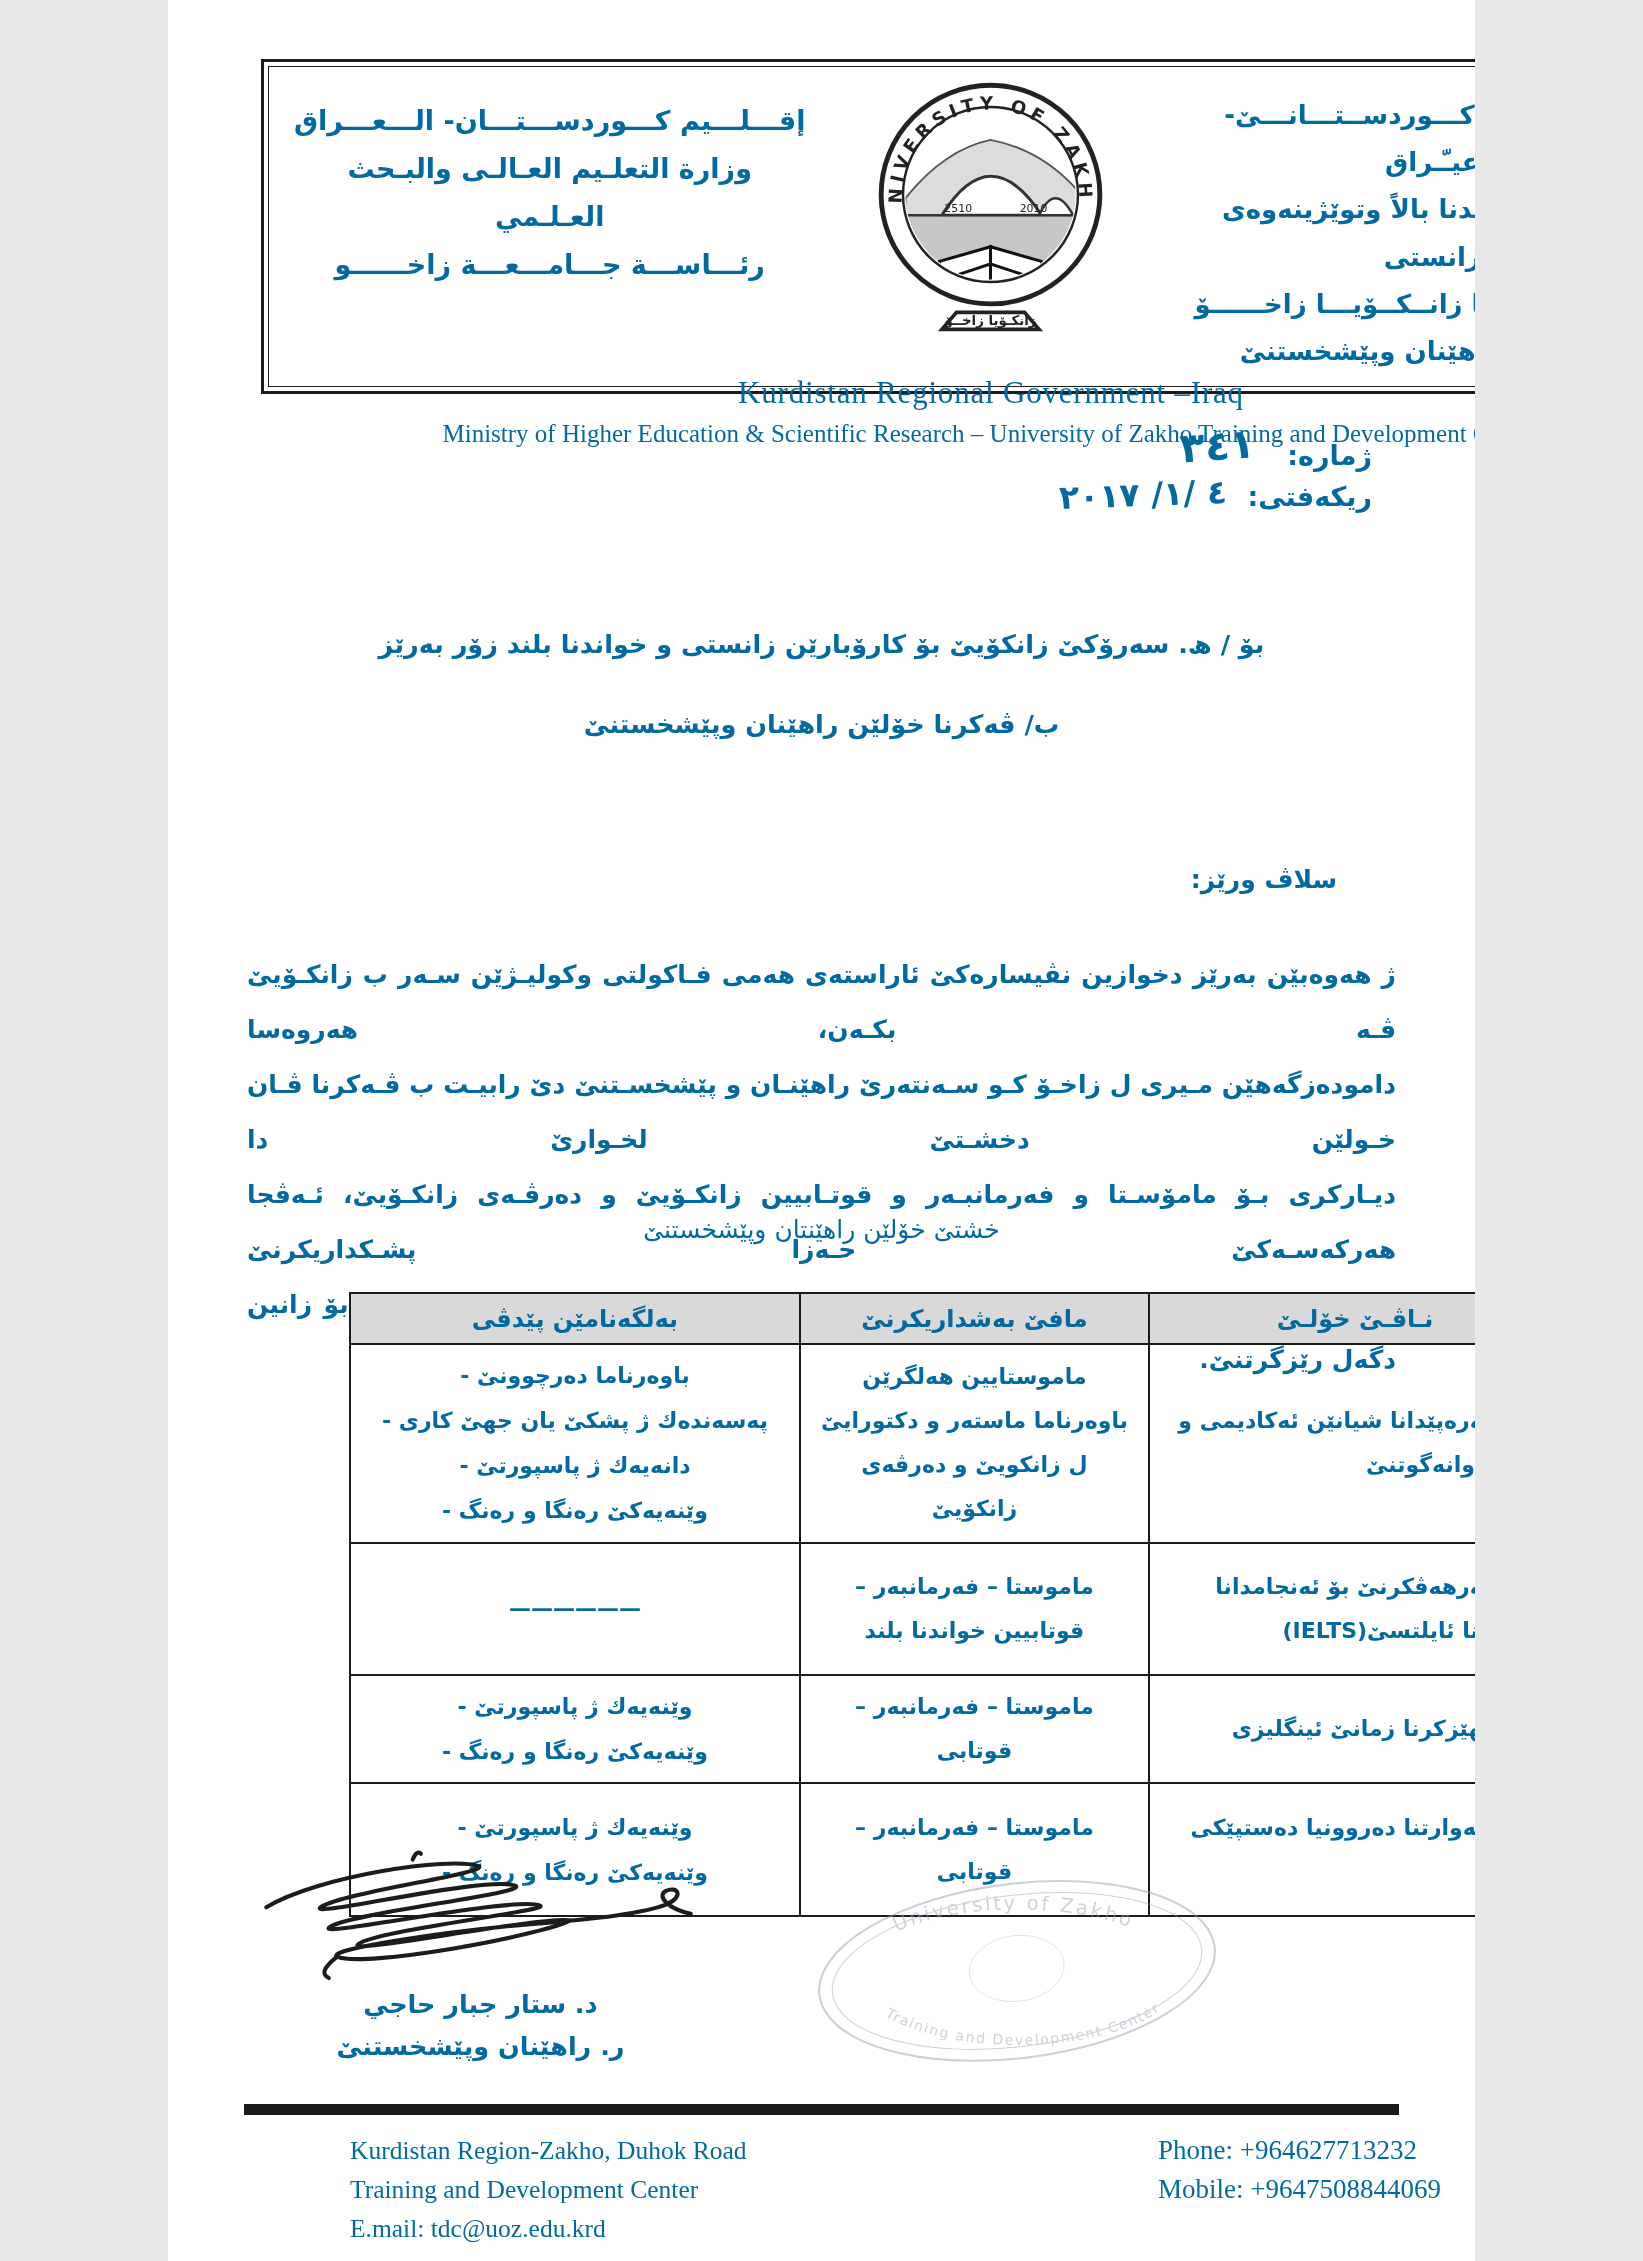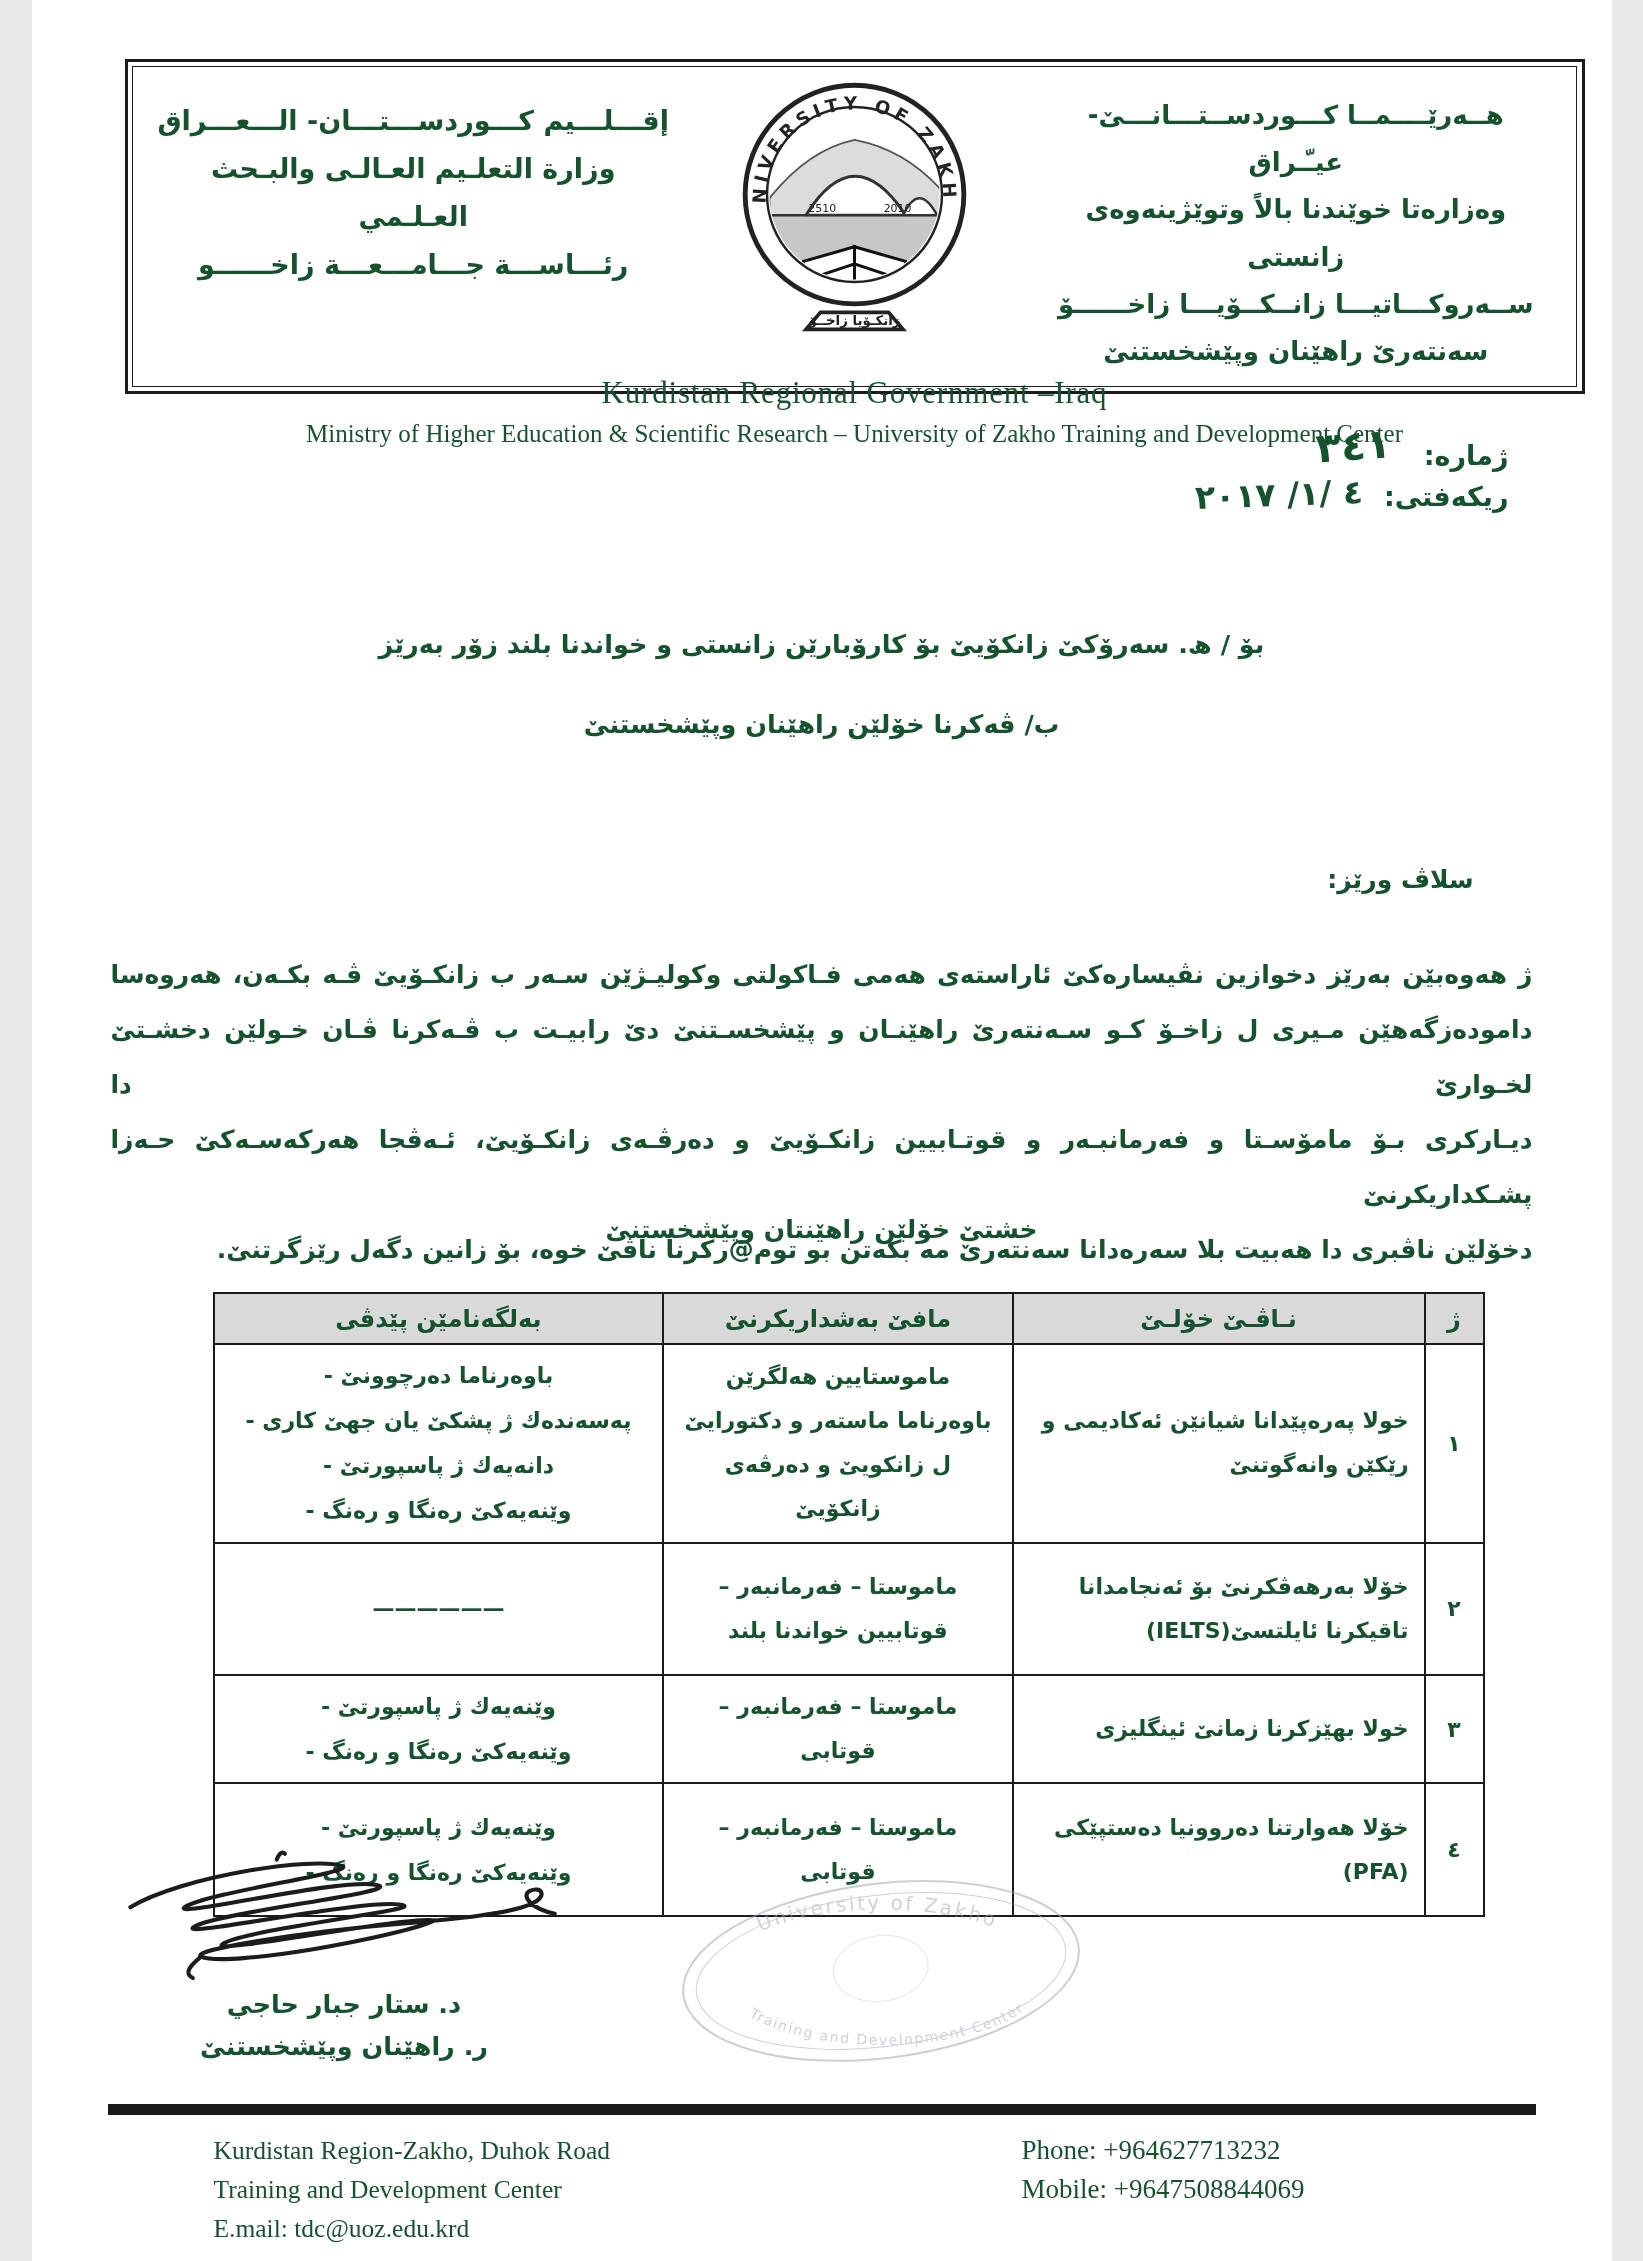--- a/index.html
+++ b/index.html
@@ -1,22 +1,22 @@
 <!DOCTYPE html>
 <html lang="ku" style="font-size:13px"><head>
 <meta charset="utf-8">
 <style>
   * { box-sizing: border-box; margin: 0; padding: 0; }
   html,body { background:#e8e8e8; }
   .page {
     position: relative;
-    width: 1580px; height: 2261px;
+    width: 1307px; height: 2261px;
     margin: 0 auto;
     background: #ffffff;
-    color: #14532d;
+    color: #0369a1;
     font-family: "DejaVu Sans", sans-serif;
     overflow: hidden;
   }
   
   .header-box {
     position: absolute; left: 93px; top: 59px;
     width: 1460px; height: 335px;
     border: 3.3px solid #1b1b1b;
     padding: 4.1px;
   }
@@ -73,21 +73,21 @@
   .body-par { position: absolute; top: 947px; right: 79px; left: 79px; direction: rtl; }
   .body-line {
     font-size: 25px; font-weight: bold; line-height: 55px;
     text-align: justify; text-align-last: justify; -moz-text-align-last: justify;
   }
   .body-line:last-child { text-align-last: right; -moz-text-align-last: right; }
   
   .table-caption {
     position: absolute; top: 1215px; left: 0; width: 100%;
     text-align: center; direction: rtl;
-    font-weight: bold; font-size: 25px;
+    font-weight: normal; font-size: 25px;
   }
   .table-wrap { position: absolute; top: 1292px; left: 181px; width: 1272px; }
   table.courses { width: 100%; border-collapse: collapse; direction: rtl; }
   table.courses th {
     background: #d9d9d9;
     border: 2.5px solid #1b1b1b;
     font-size: 24px; font-weight: bold; height: 51px;
   }
   table.courses td {
     border: 2.5px solid #1b1b1b;

